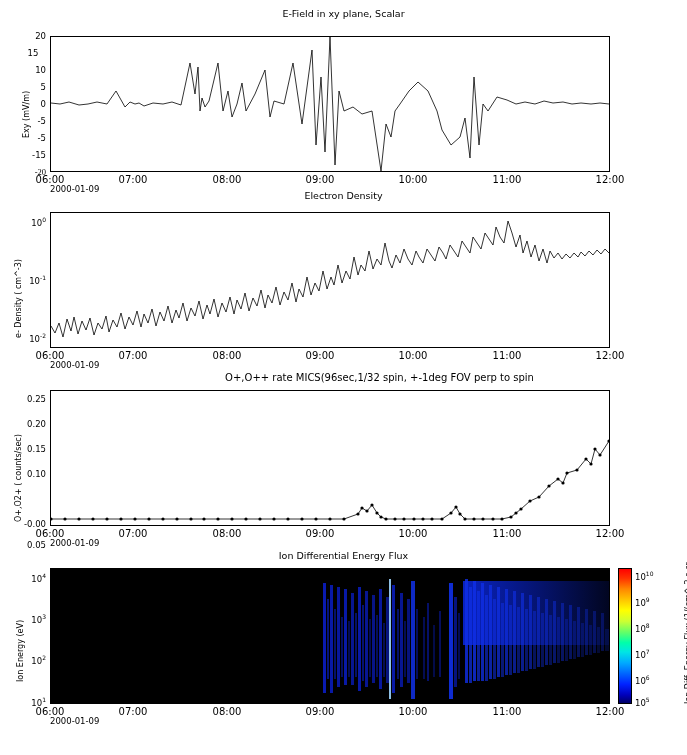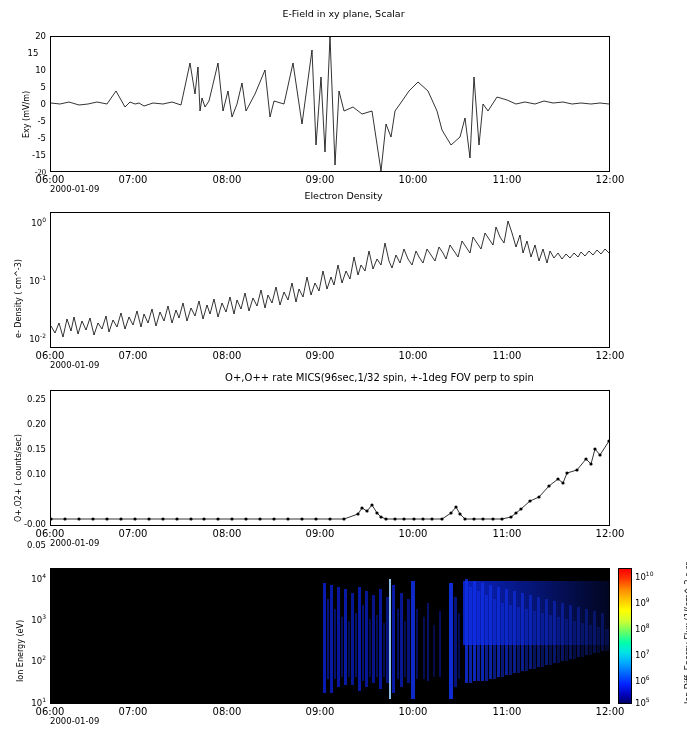--- a/index.html
+++ b/index.html
@@ -159,20 +159,21 @@
     <div class="xtick" style="left:113px;top:156px;width:40px;">07:00</div>
     <div class="xtick" style="left:207px;top:156px;width:40px;">08:00</div>
     <div class="xtick" style="left:300px;top:156px;width:40px;">09:00</div>
     <div class="xtick" style="left:393px;top:156px;width:40px;">10:00</div>
     <div class="xtick" style="left:487px;top:156px;width:40px;">11:00</div>
     <div class="xtick" style="left:590px;top:156px;width:40px;">12:00</div>
     <div class="datestamp" style="left:50px;top:166px;">2000-01-09</div>
   </div>
 
   <div class="panel" style="left:0;top:550px;width:687px;height:205px;">
+    <div class="plot-title">Ion Differential Energy Flux</div>
     <div class="ylabel" style="left:16px;top:132px;font-size:8px;">Ion Energy (eV)</div>
 
     <div class="ytick" style="left:12px;top:22px;width:34px;">10<sup style="font-size:6px;">4</sup></div>
     <div class="ytick" style="left:12px;top:63px;width:34px;">10<sup style="font-size:6px;">3</sup></div>
     <div class="ytick" style="left:12px;top:104px;width:34px;">10<sup style="font-size:6px;">2</sup></div>
     <div class="ytick" style="left:12px;top:146px;width:34px;">10<sup style="font-size:6px;">1</sup></div>
 
     <div class="frame" style="left:50px;top:18px;width:560px;height:136px;background:#000;overflow:hidden;">
       <svg width="558" height="134" viewBox="0 0 558 134" preserveAspectRatio="none">
         <rect x="0" y="0" width="558" height="134" fill="#000"></rect>

